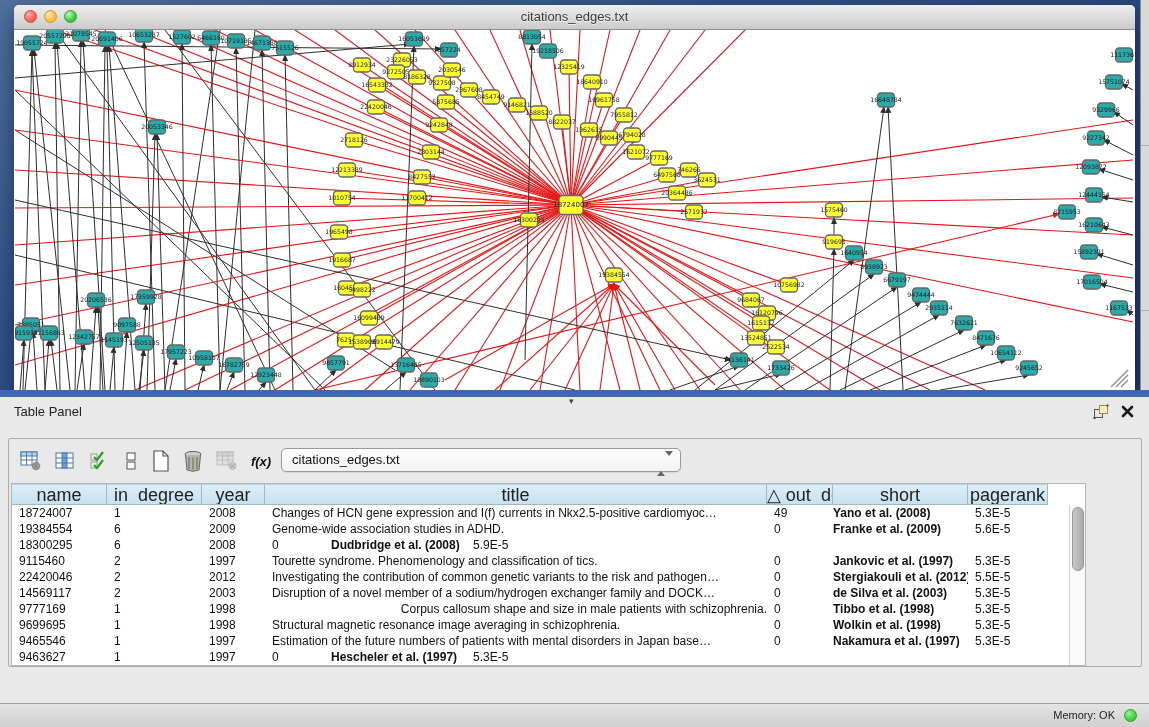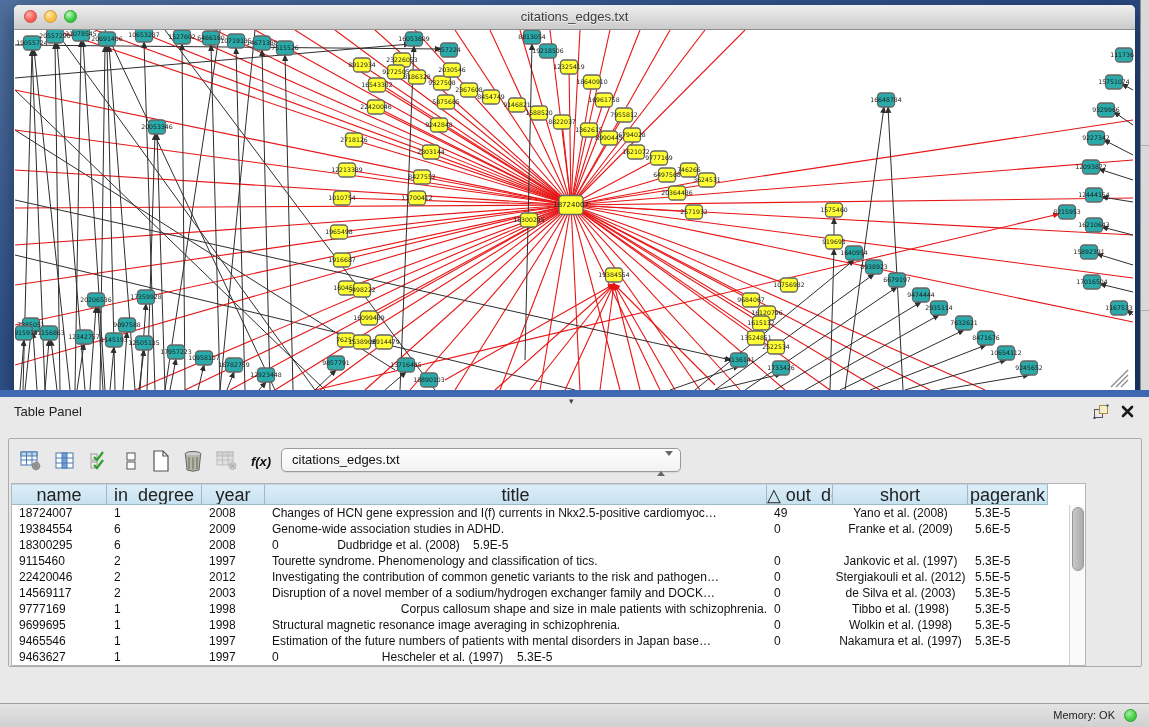--- a/index.html
+++ b/index.html
@@ -46,21 +46,21 @@
   
   #tbl{position:absolute;left:2px;top:44px;width:1073px;height:181px;background:#fff;border:1px solid #b5b5b5;}
   #tbl-head{display:flex;height:21px;}
   .hcell{box-sizing:border-box;height:21px;background:linear-gradient(#DDEEF8,#C7E1F0);
     border-right:1px solid #9cb9cb;border-bottom:1px solid #9cb9cb;border-top:1px solid #b9d4e4;
     font-size:18px;color:#222;text-align:center;line-height:20px;overflow:hidden;white-space:nowrap;}
   .hcell.filler{background:#fff;border:none;}
   .trow{display:flex;height:16px;}
   .tcell{box-sizing:border-box;font-size:12px;color:#111;line-height:16px;padding-left:7px;
     overflow:hidden;white-space:nowrap;}
-  .tcell.center{text-align:center;padding-left:0;}
+  .tcell.center{text-align:left;padding-left:0;font-weight:bold;}
   #vscroll{position:absolute;right:0;top:21px;width:15px;height:160px;background:#FAFAFA;border-left:1px solid #d0d0d0;}
   #vscroll .thumb{position:absolute;left:2px;top:2px;width:10px;height:62px;background:linear-gradient(90deg,#c9c9c9,#ababab);
     border:1px solid #979797;border-radius:6px;}
   
   #tabbar{position:absolute;left:0;top:271px;width:100%;height:30px;}
   #seg{position:absolute;left:50%;transform:translateX(-50%);top:3px;display:flex;height:22px;
     border:1px solid #9a9a9a;border-radius:5px;overflow:hidden;box-shadow:0 1px 1px rgba(255,255,255,.8);}
   .seg-btn{height:22px;line-height:22px;font-size:13px;padding:0 14px;background:linear-gradient(#fdfdfd,#f1f1f1);
     color:#222;border-right:1px solid #9a9a9a;}
   .seg-btn:last-child{border-right:none;}
@@ -662,21 +662,21 @@
               <div class="tcell" style="width: 502px;">Estimation of the future numbers of patients with mental disorders in Japan base…</div>
               <div class="tcell" style="width: 66px;">0</div>
               <div class="tcell center" style="width: 135px;">Nakamura et al. (1997)</div>
               <div class="tcell" style="width: 80px;">5.3E-5</div>
             </div>
             <div class="trow">
               <div class="tcell" style="width: 95px;">9463627</div>
               <div class="tcell" style="width: 95px;">1</div>
               <div class="tcell" style="width: 63px;">1997</div>
               <div class="tcell" style="width: 66px;">0</div>
-              <div class="tcell center" style="width: 135px; margin-left: 44px;">Hescheler et al. (1997)</div>
+              <div class="tcell center" style="width: 135px;">Hescheler et al. (1997)</div>
               <div class="tcell" style="width: 80px;">5.3E-5</div>
             </div>
           </div>
         <div id="vscroll">
           <div class="thumb"></div>
         </div>
       </div>
 
       <div id="tabbar">
         <div id="seg">

